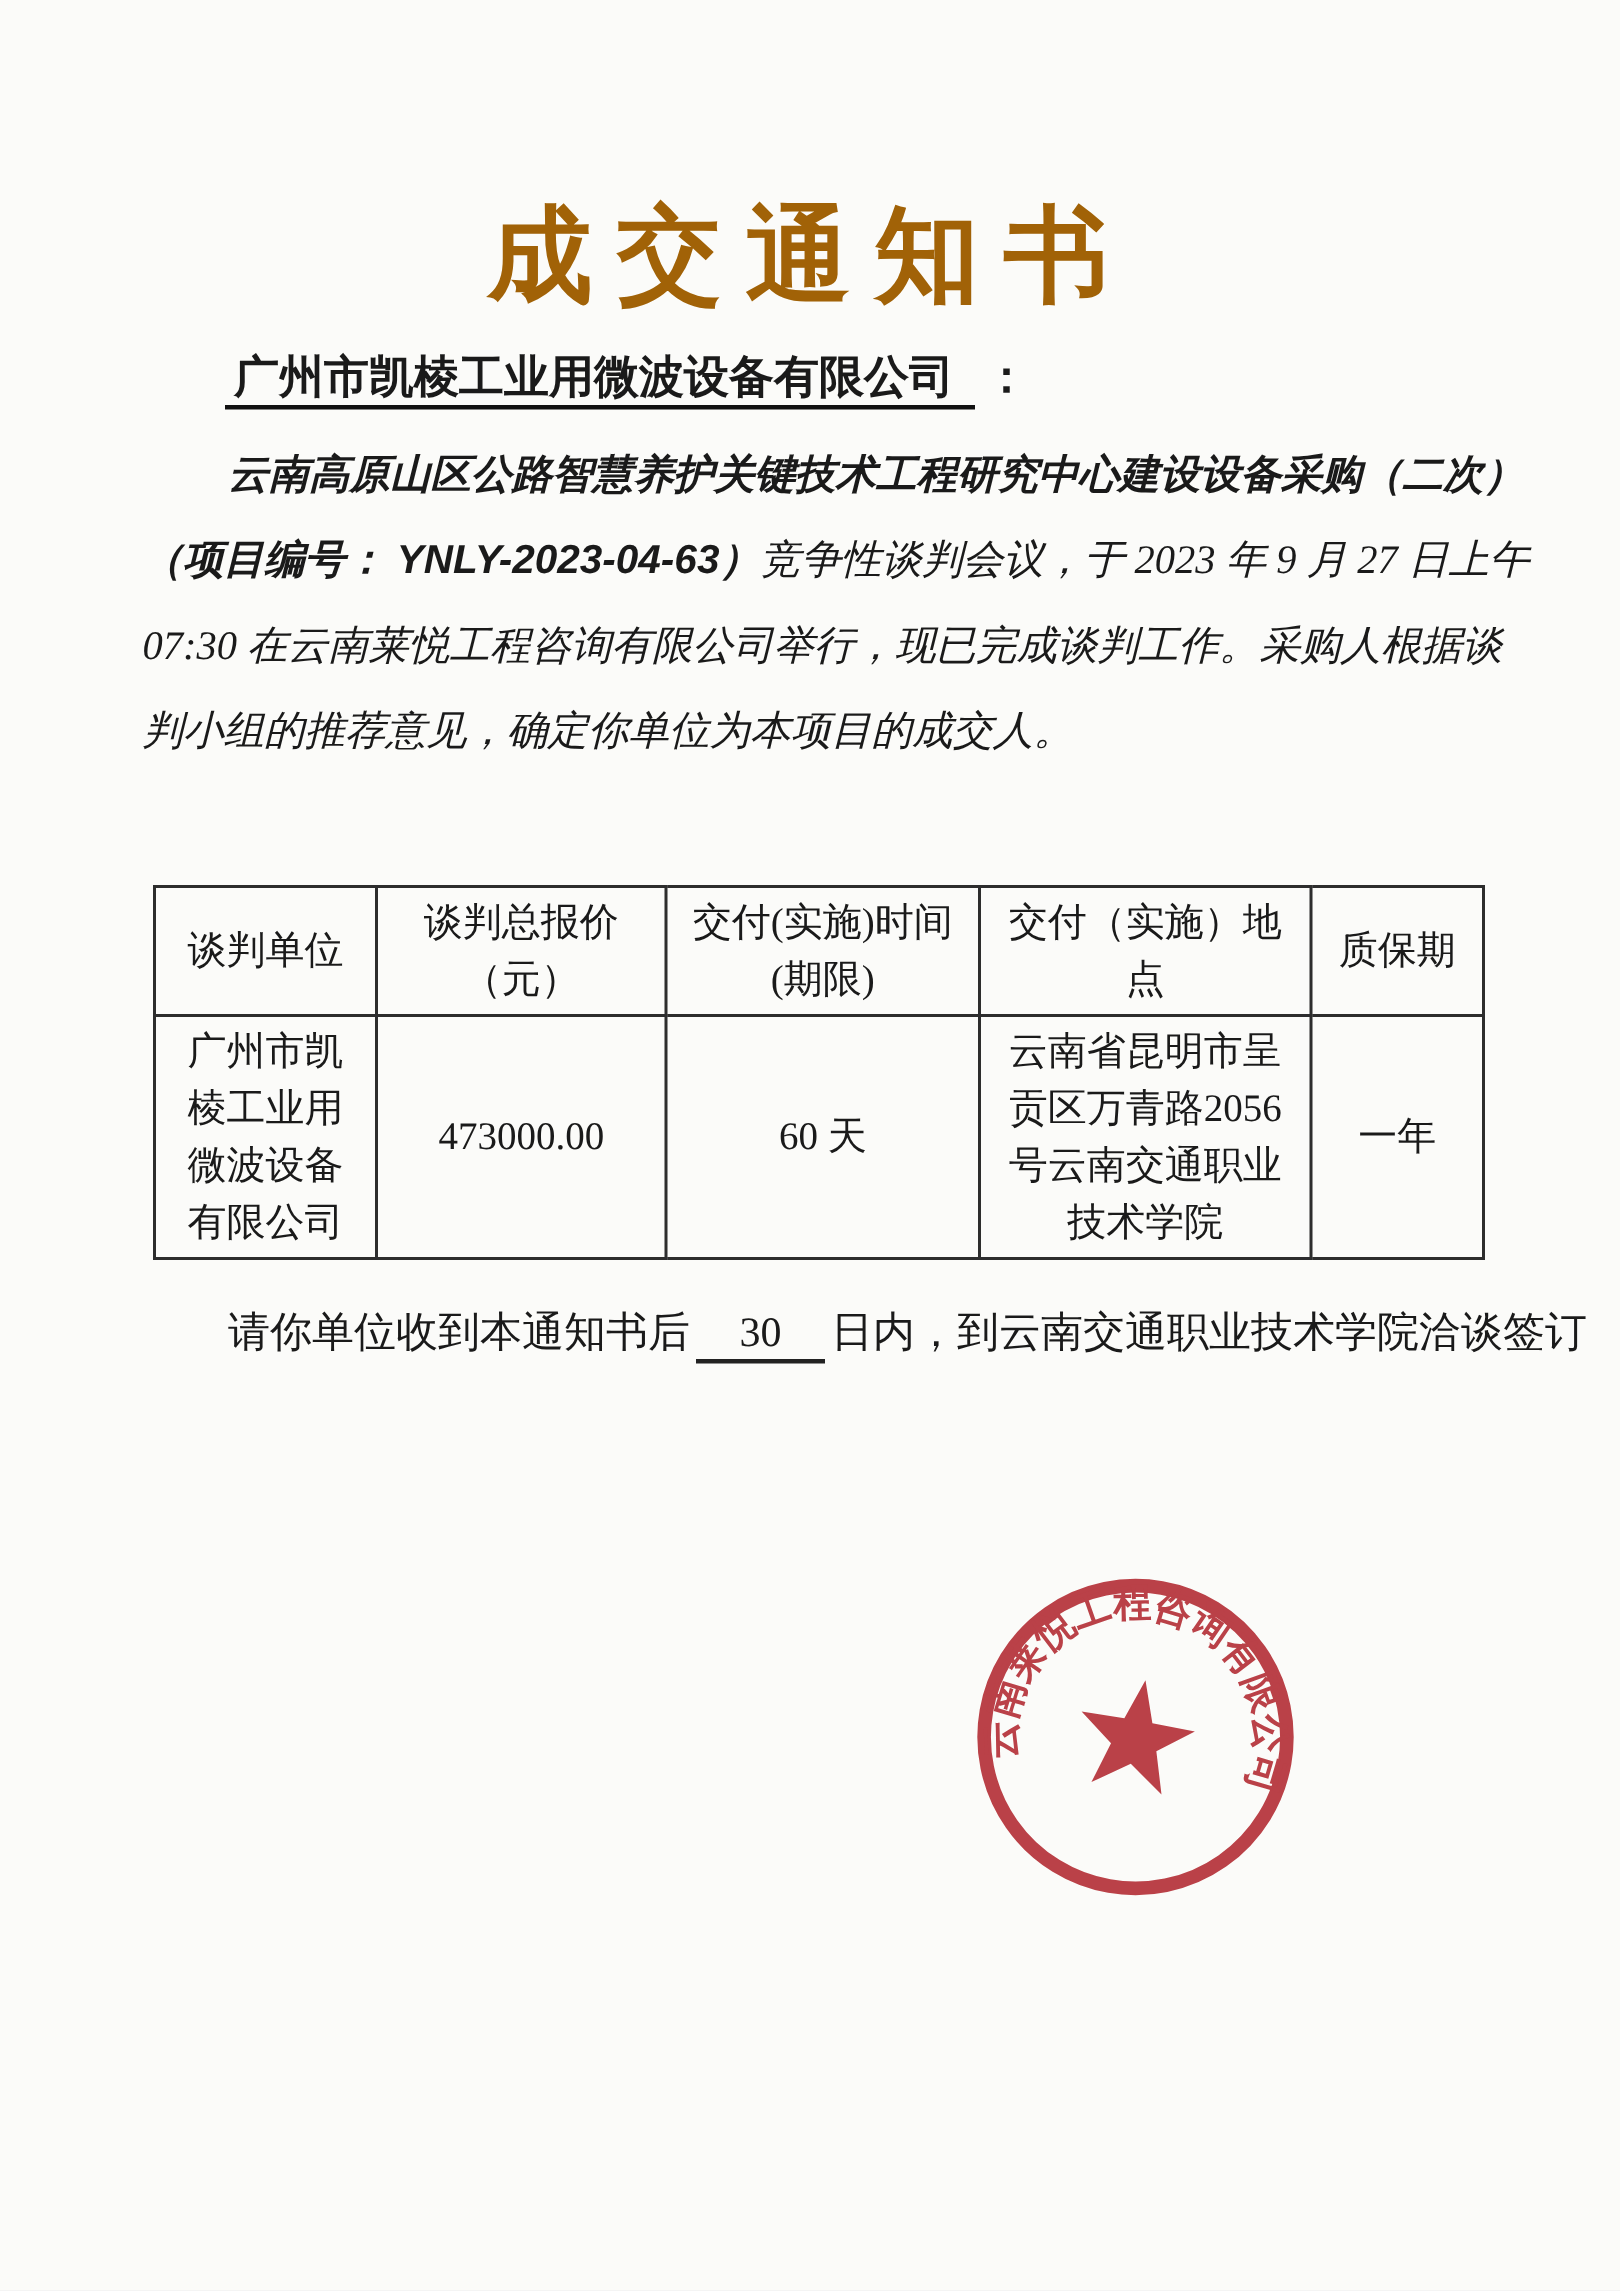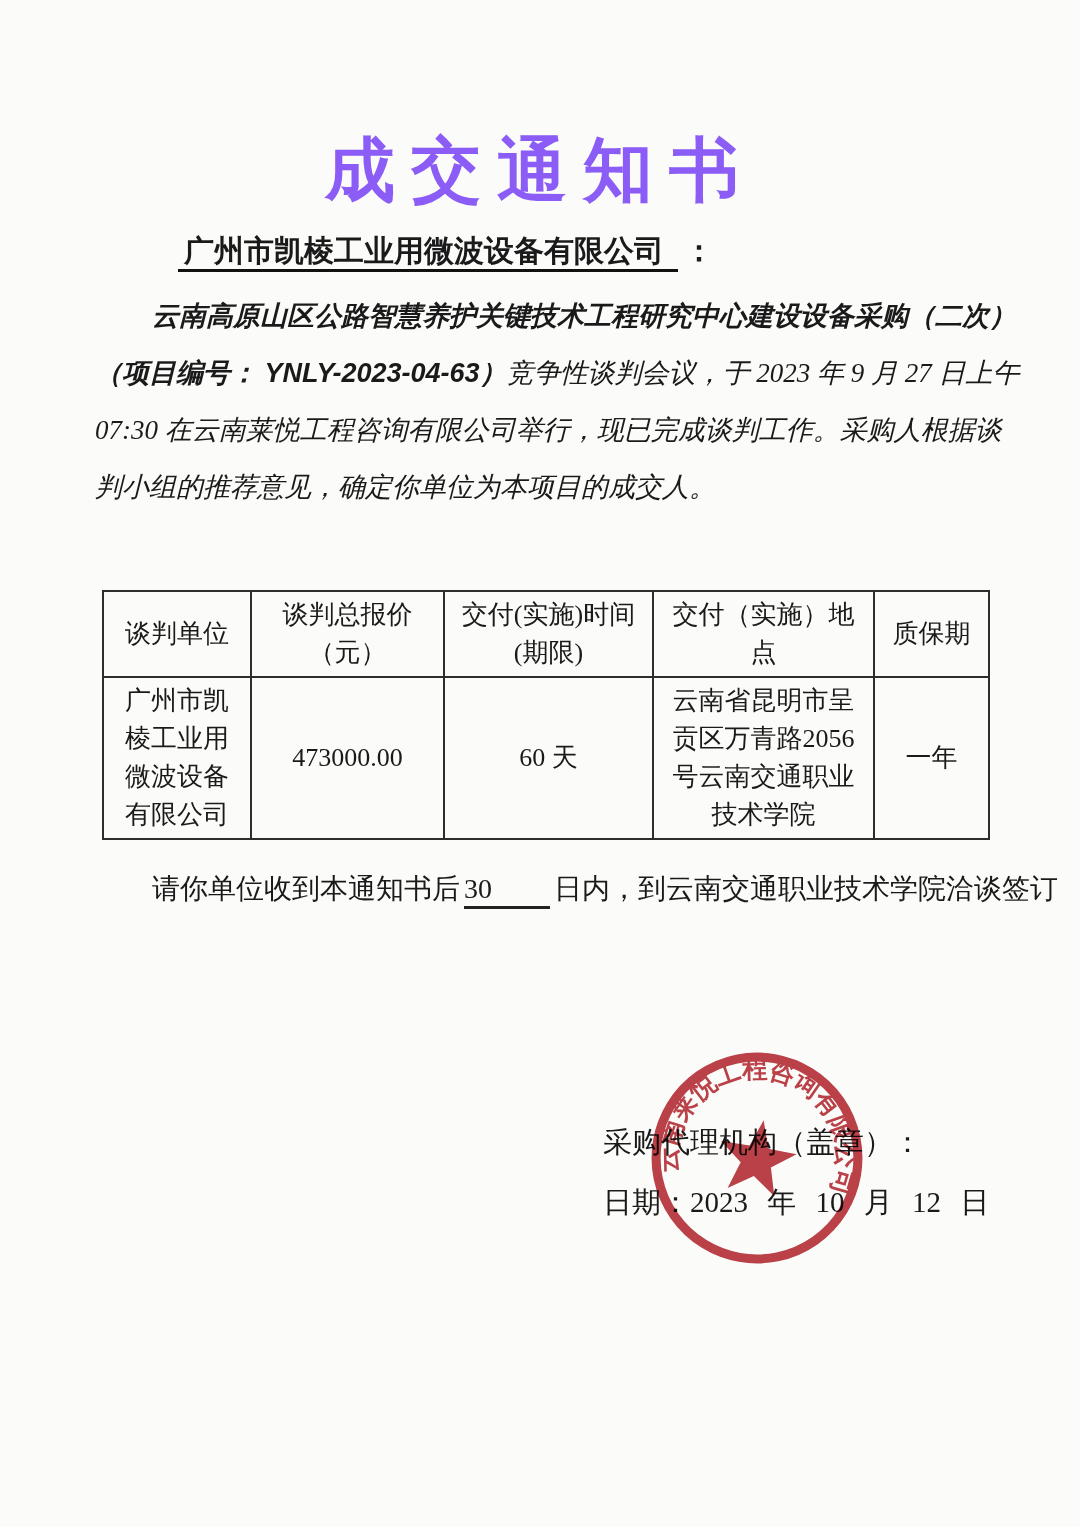--- a/index.html
+++ b/index.html
@@ -14,28 +14,27 @@
     background:#fbfbf9;
     color:#1a1a1a;
     overflow:hidden;
   }
   .title {
     position:absolute; top:124px; left:0; width:100%;
     margin:0; text-align:center;
     font-size:70px; font-weight:bold;
     letter-spacing:16px;
     font-family:"Liberation Serif","DejaVu Serif",serif;
-    color:#8b5cf6;
+    color:#a16207;
   }
   .addressee {
     position:absolute; top:231px; left:150px;
     font-size:30px; font-weight:bold;
     font-family:"Liberation Sans","DejaVu Sans",sans-serif;
     white-space:nowrap;
-    margin-left:28px;
   }
   .addr-name {
     border-bottom:3px solid #111;
     padding:0 14px 2px 6px;
   }
   .addr-colon { padding-left:6px; }
   .para {
     position:absolute; top:288px; left:95px; width:905px;
     font-size:27px; line-height:57px;font-style:italic;
   }
@@ -63,20 +62,21 @@
   }
   .info-table tr.hdr { height:82px; }
   .info-table tr.body-row { height:152px; }
   .closing {
     position:absolute; top:860px; left:95px; width:905px;
     font-size:28px; line-height:57px;
   }
   .days-underline {
     display:inline-block;
     min-width:86px;
+    text-align:center;
     border-bottom:3px solid #222;
     line-height:34px;
     margin:0 4px;
   }
   .signature {
     position:absolute; top:1112px; left:603px;
     font-size:29px; line-height:60px;
     white-space:nowrap;
   }
   .sig-line.date { word-spacing:12px; }
@@ -139,24 +139,20 @@
     </tr>
   </tbody>
     </table>
 
   <div class="closing">
     <div class="line indent">
       <span>请你单位收到本通知书后</span><span class="days-underline">30</span><span>日内，到云南交通职业技术学院洽谈签订</span>
     </div>
   </div>
 
-  <div class="signature">
-    <div class="sig-line">采购代理机构（盖章）：</div>
-    <div class="sig-line date">日期：2023 年 10 月 12 日</div>
-  </div>
 
   <svg class="stamp" viewBox="0 0 220 220" xmlns="http://www.w3.org/2000/svg">
     <circle cx="110" cy="110" r="100" fill="none" stroke-width="9" stroke="#b4272f"></circle>
     <path id="stampArc" d="M 34.8 137.4 A 80 80 0 1 1 185.2 137.4" fill="none"></path>
     <text class="stamp-text" fill="#b4272f">
       <textPath href="#stampArc" startOffset="0" textLength="300" lengthAdjust="spacingAndGlyphs">云南莱悦工程咨询有限公司</textPath>
     </text>
     <polygon points="110,72 119.4,99.1 148,99.6 125.2,116.9 133.5,144.4 110,128 86.5,144.4 94.8,116.9 72,99.6 100.6,99.1" fill="#b4272f"></polygon>
   </svg>
 

